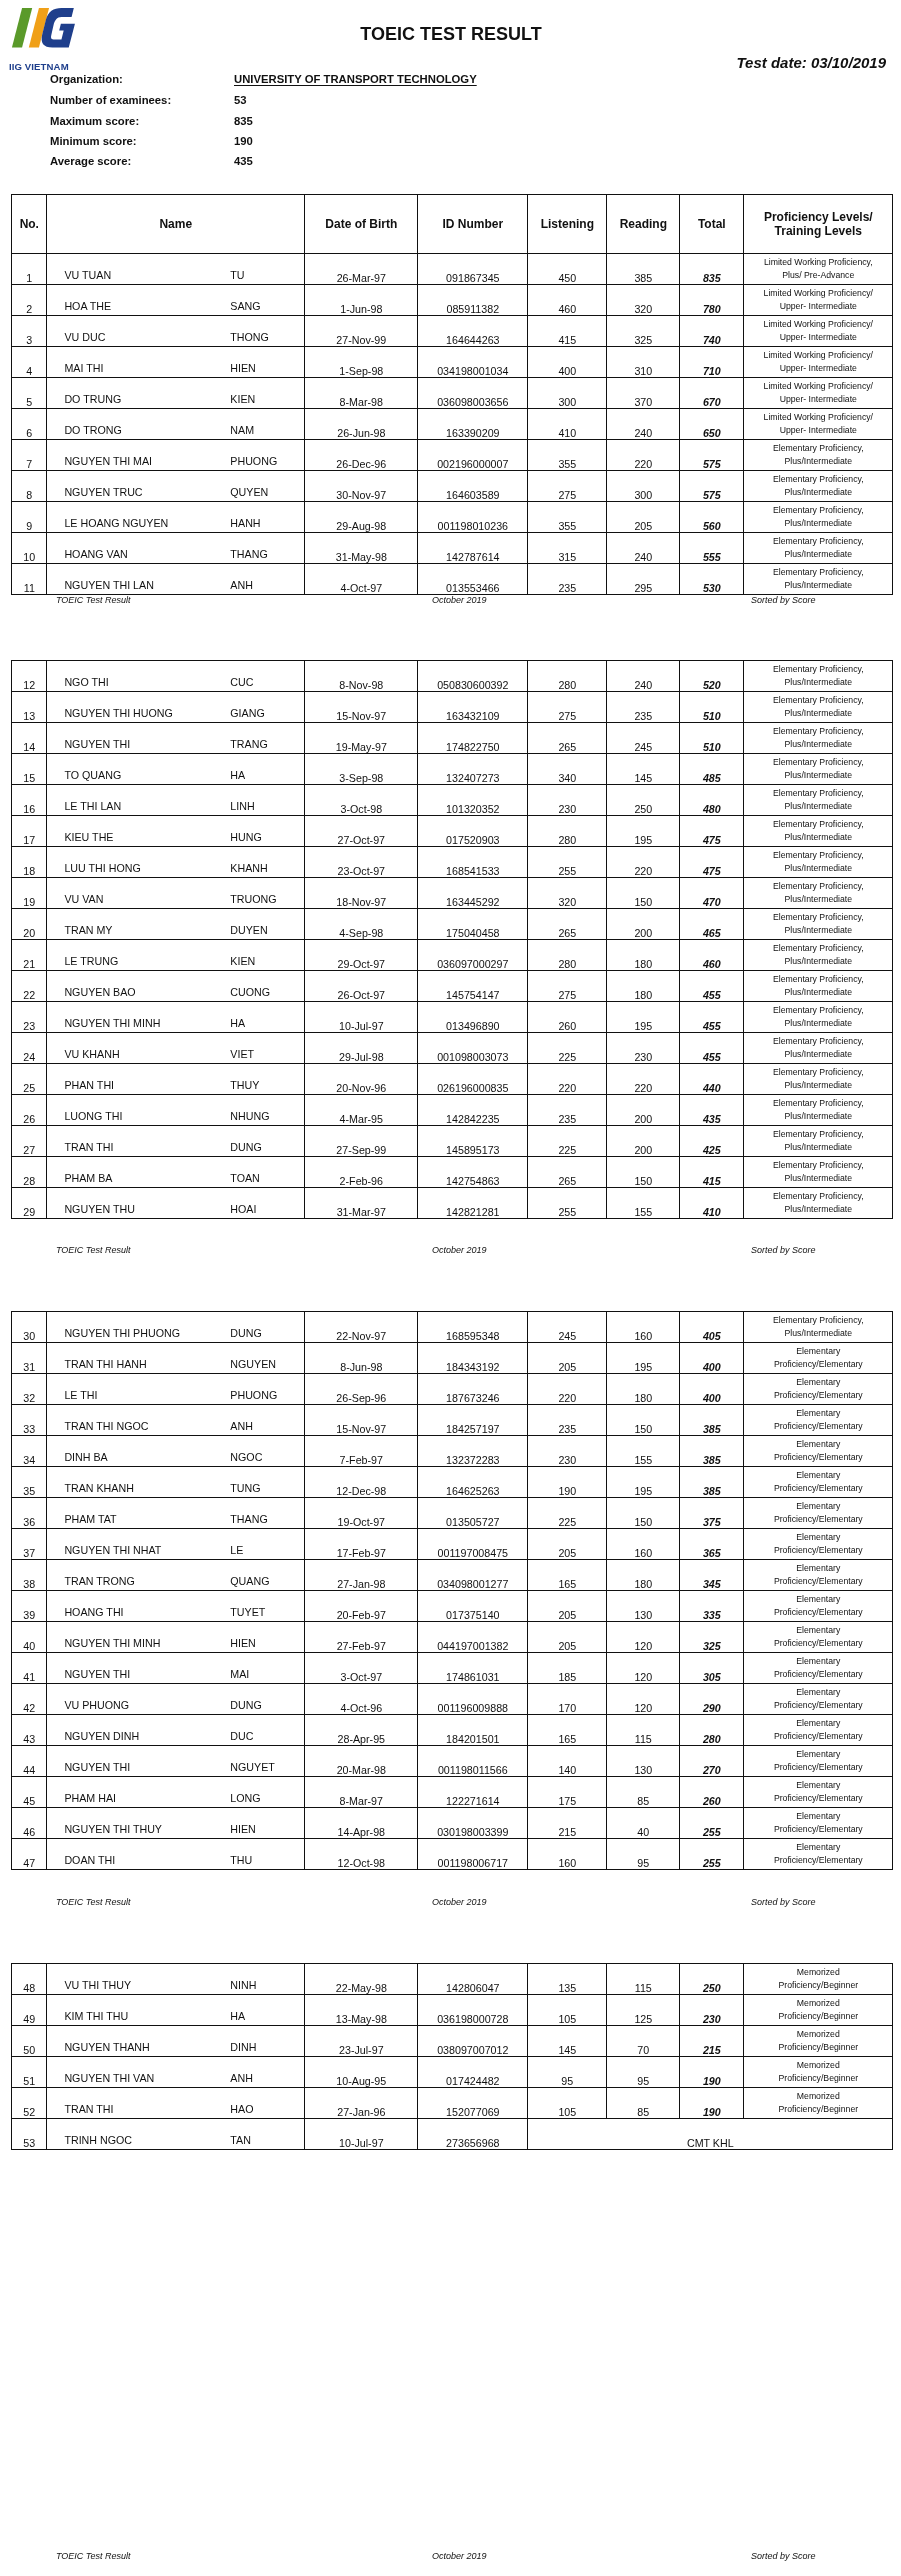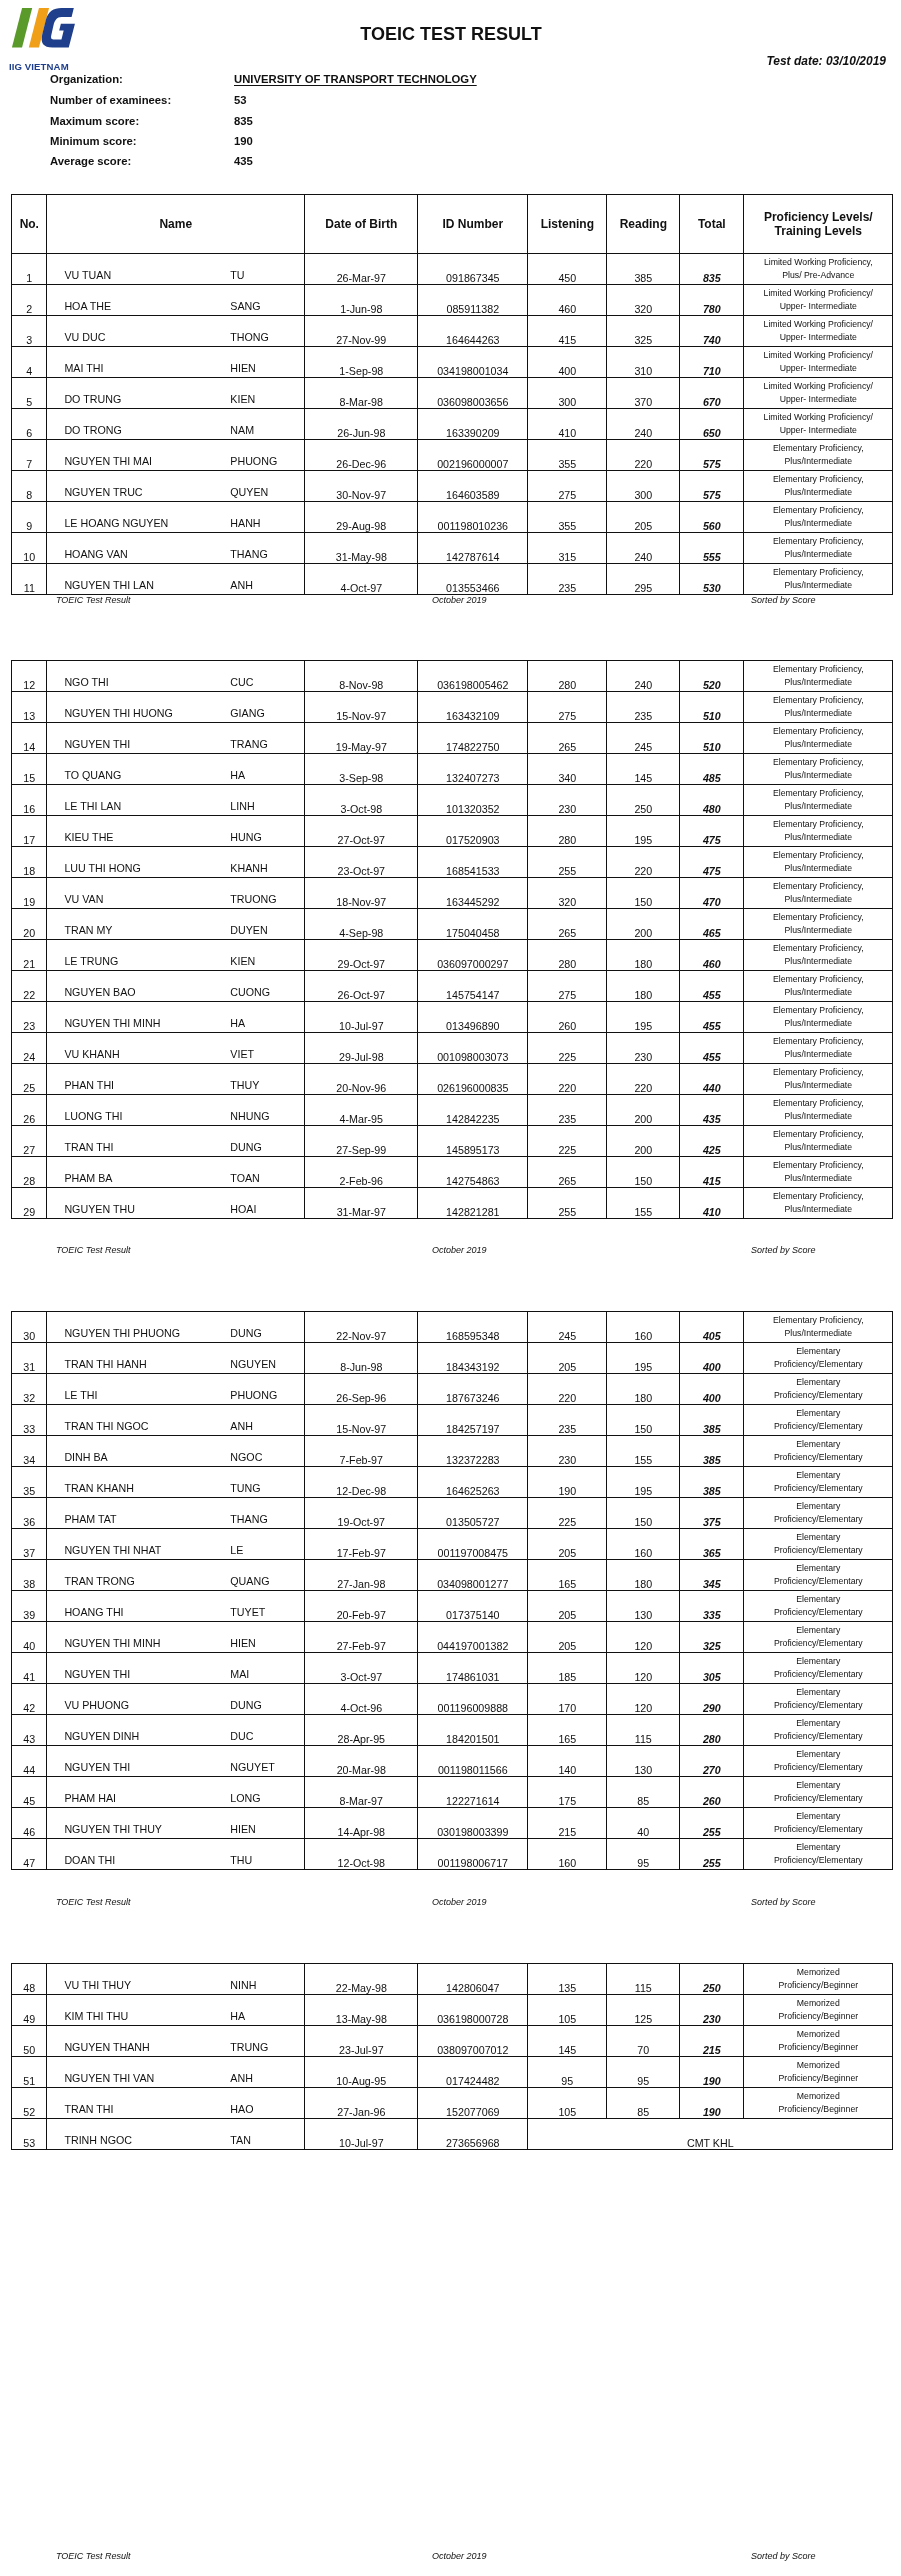--- a/index.html
+++ b/index.html
@@ -7,21 +7,21 @@
     width: 902px; height: 2576px; position: relative; overflow: hidden;
     font-family: "Liberation Sans", sans-serif; color: #111;
   }
   .abs { position: absolute; }
 
   
   .logo { left: 4.5px; top: 8px; width: 96px; height: 62px; }
   .logo-mark { position: absolute; left: 0; top: 0; width: 96px; height: 45px; }
   .logo-text { position: absolute; left: 4.5px; top: 53px; font-size: 9.6px; font-weight: bold; color: #1f3f8c; letter-spacing: 0.1px; }
   .doc-title { left: 0; width: 902px; top: 24px; text-align: center; font-size: 18px; font-weight: bold; }
-  .test-date { right: 16px; top: 54px; font-size: 12px; font-weight: bold; font-style: italic; }
+  .test-date { right: 16px; top: 54px; font-size: 15px; font-weight: bold; font-style: italic; }
 
   .meta { left: 50px; top: 73px; font-size: 11.3px; font-weight: bold; }
   .meta-row { position: absolute; left: 0; white-space: nowrap; }
   .meta-row .lbl { position: absolute; left: 0; }
   .meta-row .val { position: absolute; left: 184px; }
   .meta-row .val.org { text-decoration: underline; text-decoration-thickness: 1.1px; text-underline-offset: 2.3px; }
 
   
   table.res {
     position: absolute; left: 11.3px; width: 881px;
@@ -309,21 +309,21 @@
       <col style="width:149px">
     </colgroup>
   <tbody>
       <tr>
         <td class="no">12</td>
         <td class="name">
           <span class="fam">NGO THI</span>
           <span class="given">CUC</span>
         </td>
         <td class="c">8-Nov-98</td>
-        <td class="c">036198005462</td>
+        <td class="c">050830600392</td>
         <td class="c">280</td>
         <td class="c">240</td>
         <td class="total">520</td>
         <td class="lvl">
           <div>Elementary Proficiency,</div>
           <div>Plus/Intermediate</div>
         </td>
       </tr>
       <tr>
         <td class="no">13</td>
@@ -954,21 +954,21 @@
         <td class="total">230</td>
         <td class="lvl">
           <div>Memorized</div>
           <div>Proficiency/Beginner</div>
         </td>
       </tr>
       <tr>
         <td class="no">50</td>
         <td class="name">
           <span class="fam">NGUYEN THANH</span>
-          <span class="given">TRUNG</span>
+          <span class="given">DINH</span>
         </td>
         <td class="c">23-Jul-97</td>
         <td class="c">038097007012</td>
         <td class="c">145</td>
         <td class="c">70</td>
         <td class="total">215</td>
         <td class="lvl">
           <div>Memorized</div>
           <div>Proficiency/Beginner</div>
         </td>

